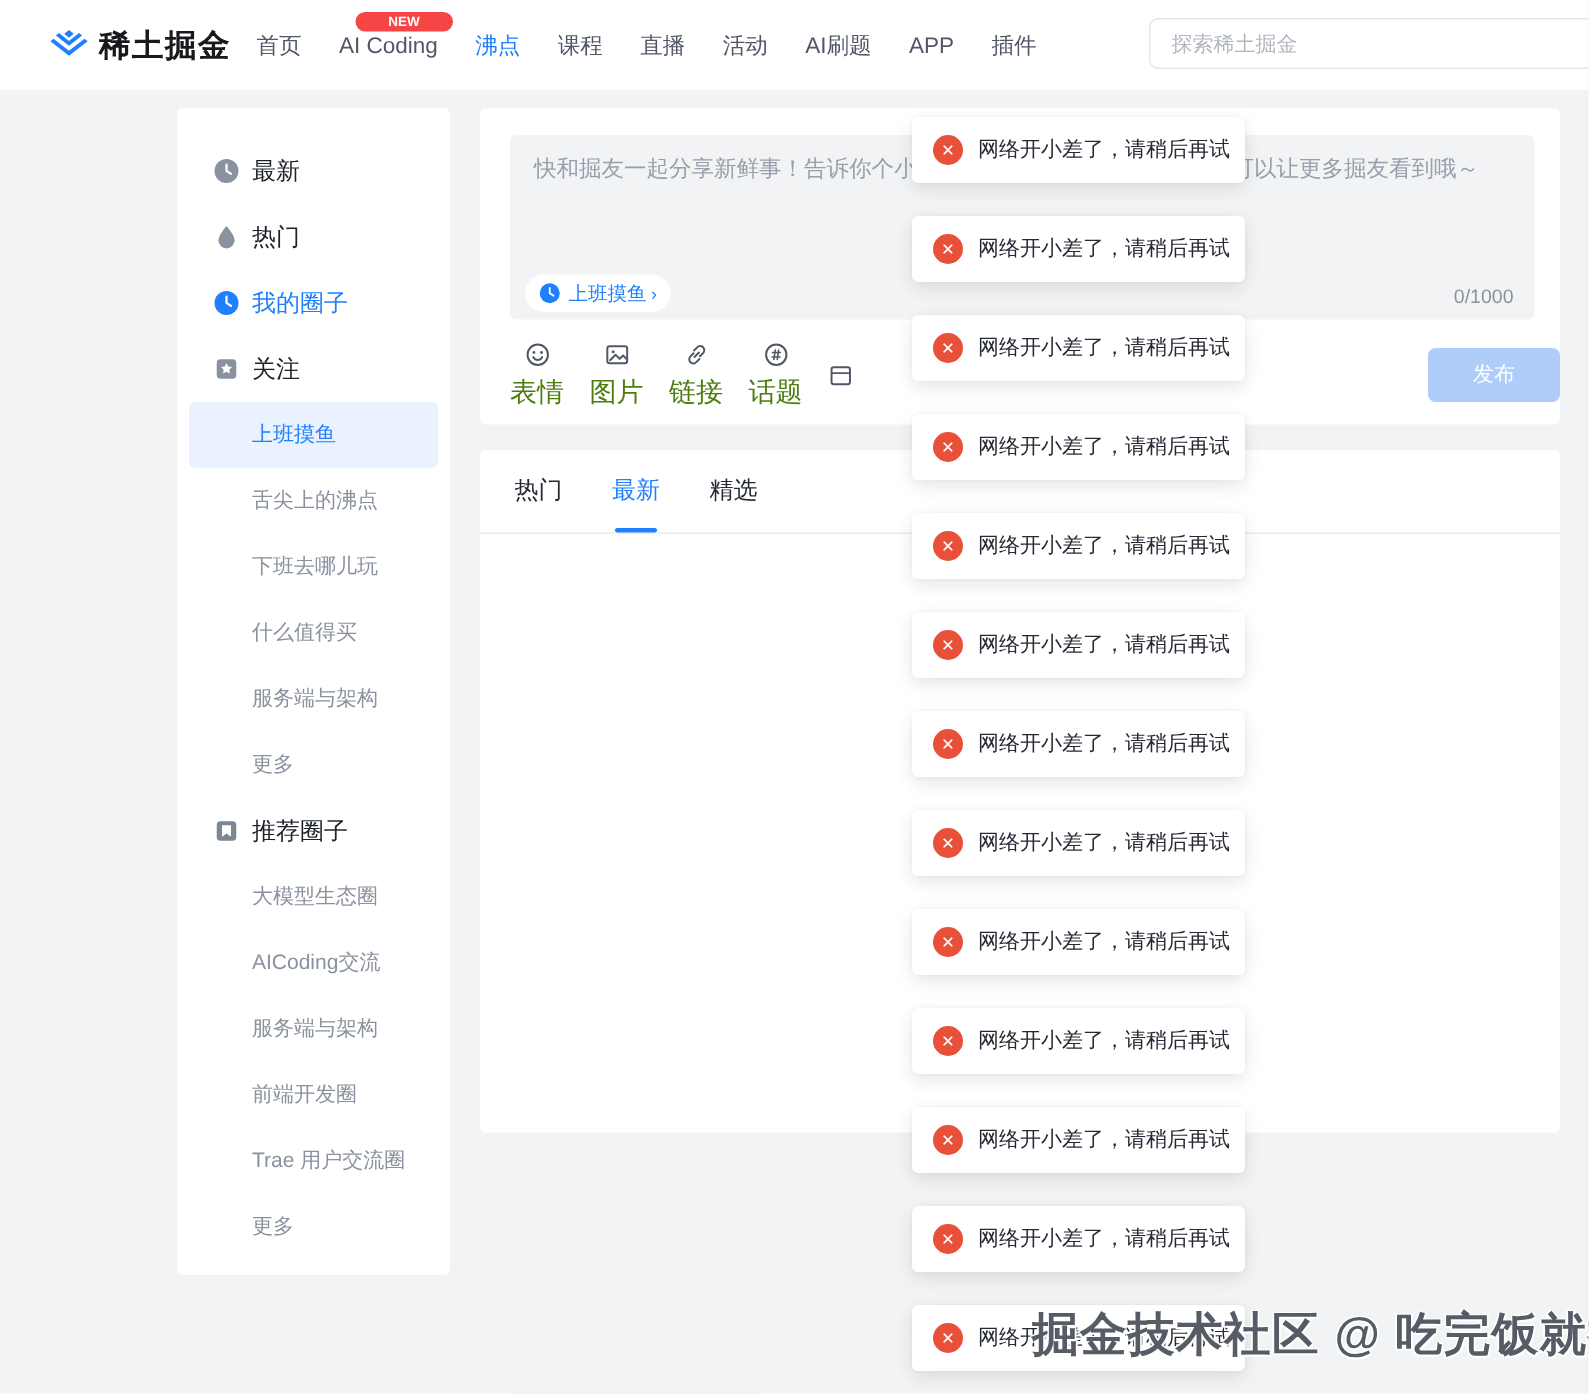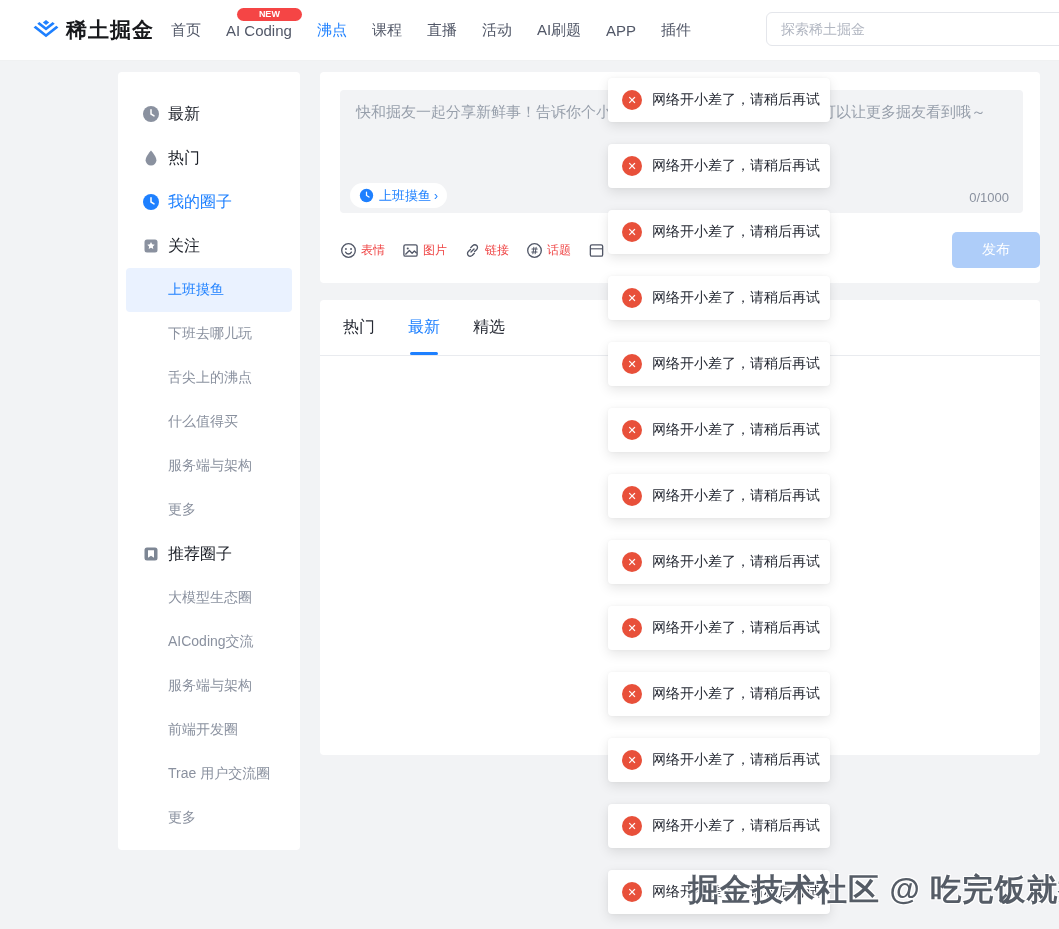--- a/index.html
+++ b/index.html
@@ -38,21 +38,21 @@
   
   .composer{position:absolute;left:320px;top:72px;width:720px;height:211px;background:#fff;border-radius:4px;}
   .graybox{position:absolute;left:20px;top:18px;width:683px;height:123px;background:#f2f3f5;border-radius:4px;cursor:text;}
   .placeholder{position:absolute;left:16px;top:13px;font-size:15px;color:#979fab;white-space:nowrap;}
   .tagpill{position:absolute;left:10px;bottom:5px;height:25px;background:#fff;border-radius:13px;
            display:flex;align-items:center;padding:0 9px;cursor:pointer;}
   .tagpill .tp-lb{font-size:13px;color:var(--accent,#1e80ff);margin:0 3px 0 5px;}
   .tagpill .tp-ch{font-size:12px;color:var(--accent,#1e80ff);}
   .counter{position:absolute;right:14px;bottom:8px;font-size:13px;color:#8a919f;}
   .toolbar{position:absolute;left:20px;top:160px;height:36px;display:flex;align-items:center;gap:17px;}
-  .tb-item{display:flex;align-items:center;gap:4px;font-size:12px;color:#ef4444;cursor:pointer;}
+  .tb-item{display:flex;align-items:center;gap:4px;font-size:18px;color:#4d7c0f;cursor:pointer;flex-direction:column;}
   .publish{position:absolute;right:0;top:160px;width:88px;height:36px;border:none;border-radius:5px;
            background:var(--publish-disabled,#aecdf9);color:#fff;font-size:14px;cursor:pointer;
            font-family:"Liberation Sans","DejaVu Sans",sans-serif;}
 
   
   .feed{position:absolute;left:320px;top:300px;width:720px;height:455px;background:#fff;border-radius:4px;}
   .tabs{height:55px;display:flex;align-items:center;gap:33px;padding-left:23px;border-bottom:1px solid #e9ebef;}
   .tab{position:relative;height:100%;display:flex;align-items:center;font-size:16px;color:#252933;cursor:pointer;}
   .tab.active{color:var(--accent,#1e80ff);font-weight:500;}
   .tab.active::after{content:"";position:absolute;left:50%;transform:translateX(-50%);bottom:0;
@@ -140,24 +140,24 @@
             <rect x="2.5" y="2.5" width="13" height="13" rx="2.5" fill="#8a919f"></rect>
             <path d="M9 5l1.15 2.3 2.55.37-1.85 1.8.44 2.53L9 10.8l-2.29 1.2.44-2.53L5.3 7.67l2.55-.37z" fill="#fff"></path>
           </svg>
       </span>
       <span class="s-lb">关注</span>
     </div>
     <div class="s-row sub selected">
       <span class="s-lb">上班摸鱼</span>
     </div>
     <div class="s-row sub">
+      <span class="s-lb">舌尖上的沸点</span>
+    </div>
+    <div class="s-row sub">
       <span class="s-lb">下班去哪儿玩</span>
-    </div>
-    <div class="s-row sub">
-      <span class="s-lb">舌尖上的沸点</span>
     </div>
     <div class="s-row sub">
       <span class="s-lb">什么值得买</span>
     </div>
     <div class="s-row sub">
       <span class="s-lb">服务端与架构</span>
     </div>
     <div class="s-row sub">
       <span class="s-lb">更多</span>
     </div>

